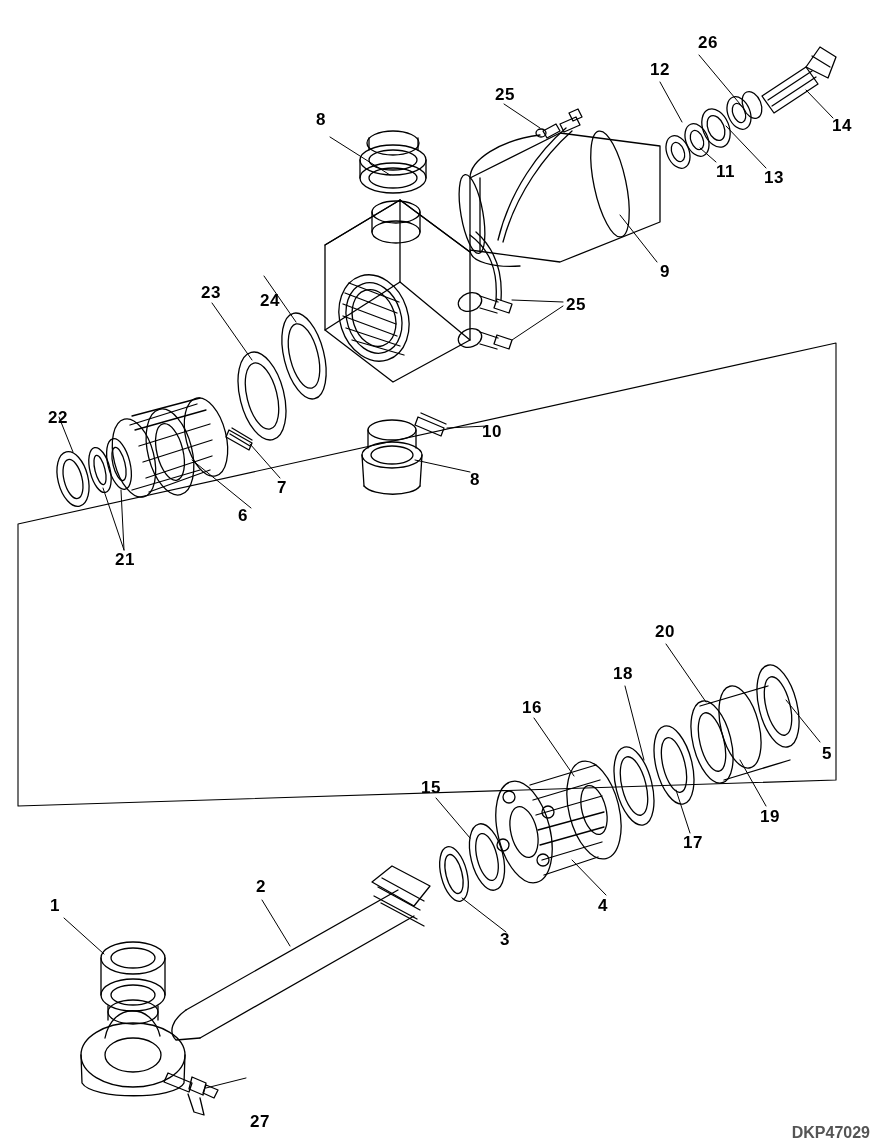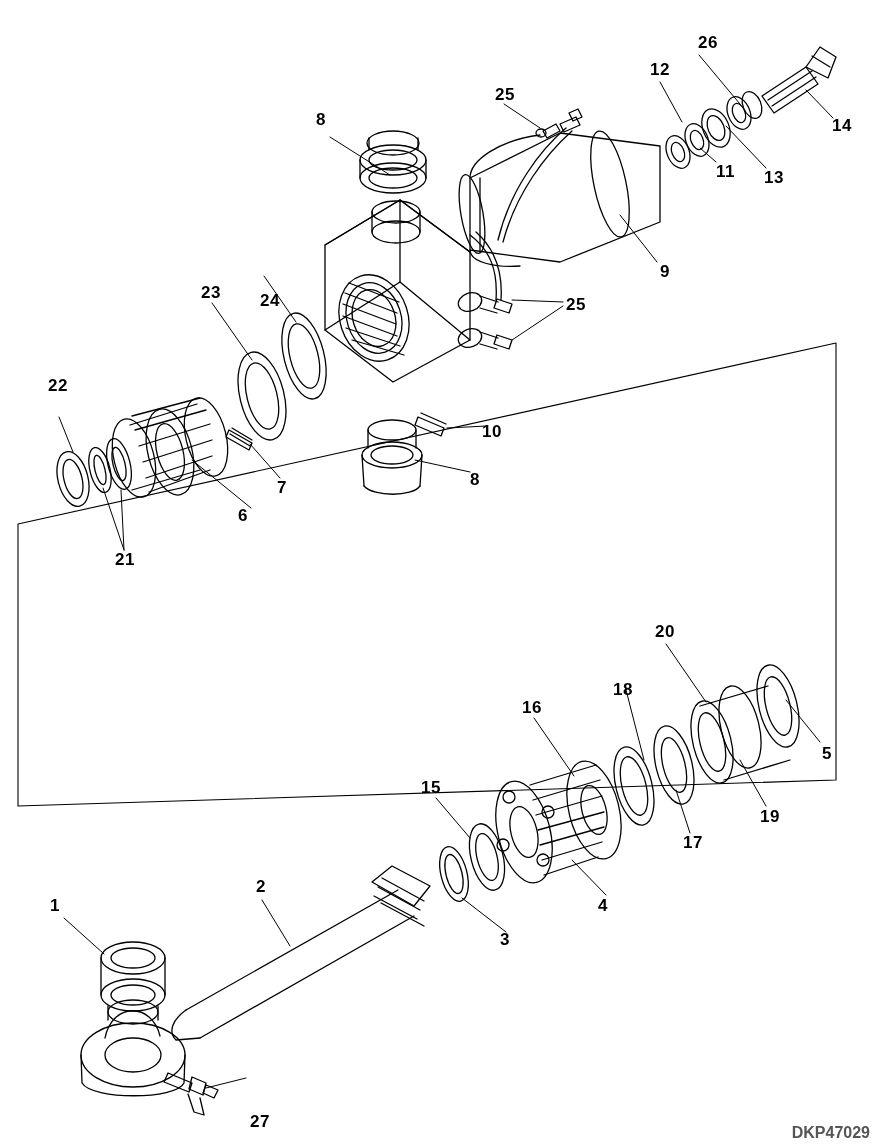--- a/index.html
+++ b/index.html
@@ -255,25 +255,25 @@
   <div class="cal" style="left:470px; top:470px;">8</div>
   <div class="cal" style="left:660px; top:262px;">9</div>
   <div class="cal" style="left:482px; top:422px;">10</div>
   <div class="cal" style="left:716px; top:162px;">11</div>
   <div class="cal" style="left:650px; top:60px;">12</div>
   <div class="cal" style="left:764px; top:168px;">13</div>
   <div class="cal" style="left:832px; top:116px;">14</div>
   <div class="cal" style="left:421px; top:778px;">15</div>
   <div class="cal" style="left:522px; top:698px;">16</div>
   <div class="cal" style="left:683px; top:833px;">17</div>
-  <div class="cal" style="left:613px; top:664px;margin-top:16px;">18</div>
+  <div class="cal" style="left:613px; top:664px;">18</div>
   <div class="cal" style="left:760px; top:807px;">19</div>
   <div class="cal" style="left:655px; top:622px;">20</div>
   <div class="cal" style="left:115px; top:550px;">21</div>
-  <div class="cal" style="left:48px;  top:376px;">22</div>
+  <div class="cal" style="left:48px;  top:408px;">22</div>
   <div class="cal" style="left:201px; top:283px;text-align:center;">23</div>
   <div class="cal" style="left:260px; top:255px;margin-top:36px;">24</div>
   <div class="cal" style="left:495px; top:85px;">25</div>
   <div class="cal" style="left:566px; top:295px;">25</div>
   <div class="cal" style="left:698px; top:33px;">26</div>
   <div class="cal" style="left:250px; top:1112px;">27</div>
 
   <div class="figcode">DKP47029</div>
 </div>
 

